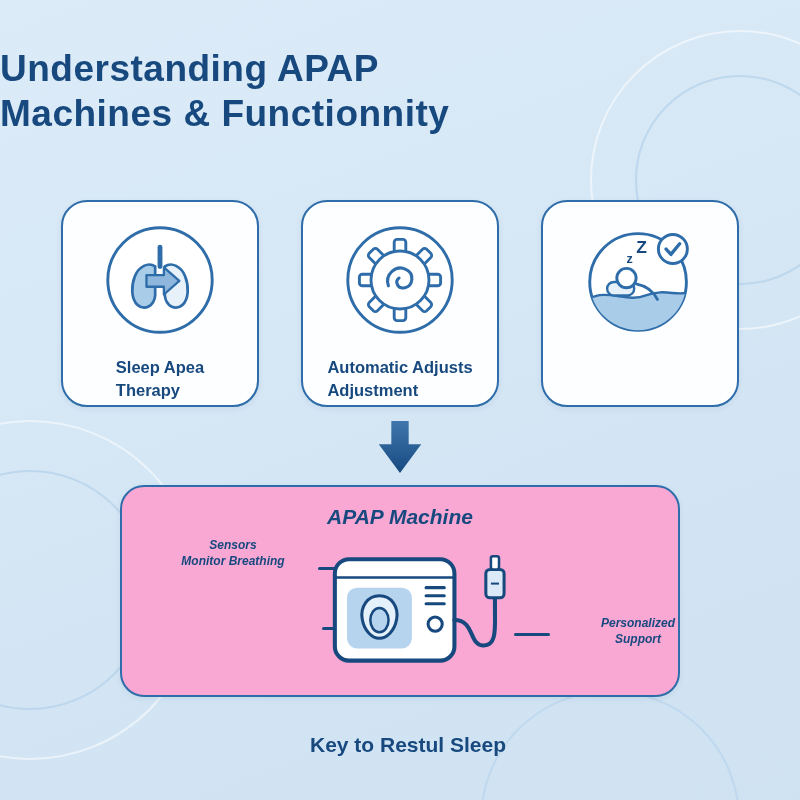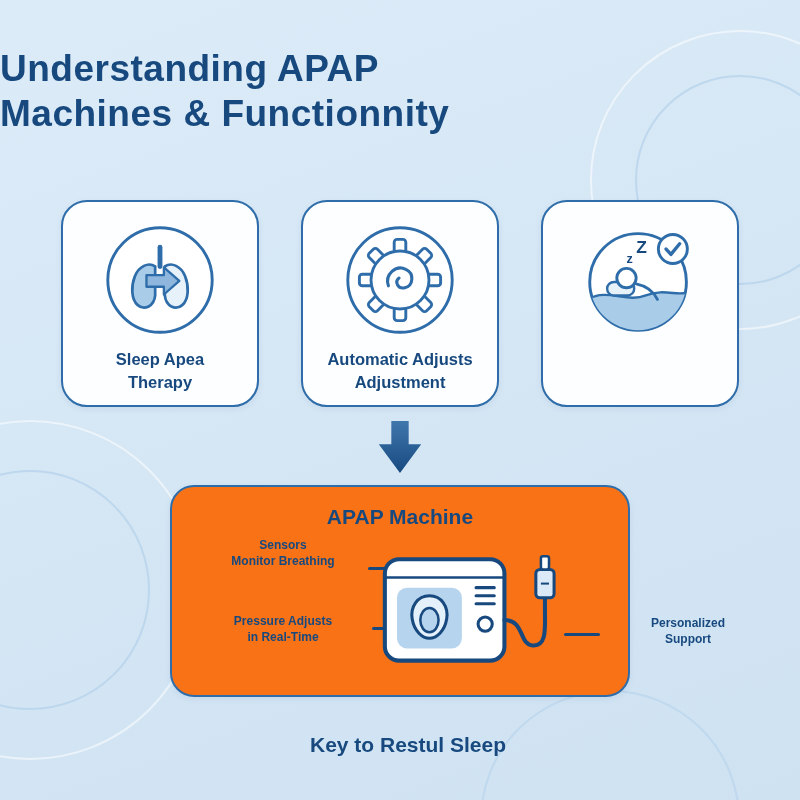--- a/index.html
+++ b/index.html
@@ -50,46 +50,46 @@
     border-radius: 26px;
     display: flex;
     flex-direction: column;
     align-items: center;
     padding-top: 20px;
     box-shadow: 0 2px 6px rgba(40,80,130,0.08);
   }
   .card .icon-wrap { width: 116px; height: 116px; }
   .card .icon-wrap svg { width: 100%; height: 100%; display: block; }
   .card-label {
-    margin-top: 10px;
+    margin-top: 18px;
     font-size: 16.5px;
     font-weight: 700;
-    text-align: center;
     line-height: 1.35;
     white-space: pre-line;
     color: #17497f;
   }
 
   .arrow-wrap {
     margin-top: 14px;
     display: flex;
     justify-content: center;
     height: 54px;
   }
   .arrow-wrap svg { height: 54px; width: 60px; }
 
   .machine-box {
     position: relative;
-    width: 460px;
+    width: 560px;
     height: 212px;
     margin: 10px auto 0 auto;
-    background: #f97316;
+    background: #f9a8d4;
     border: 2px solid #2e6da9;
     border-radius: 24px;
     box-shadow: 0 2px 6px rgba(40,80,130,0.08);
+    font-style: italic;
   }
   .machine-title {
     position: absolute;
     top: 18px;
     width: 100%;
     text-align: center;
     font-size: 21px;
     font-weight: 700;
     color: #17497f;
   }
@@ -239,22 +239,20 @@
     </svg>
   </div>
 
   <div class="machine-box">
     <div class="machine-title">APAP Machine</div>
 
     <div class="callout sensors">Sensors
 Monitor Breathing</div>
     <div class="callout-line l-sensors"></div>
 
-    <div class="callout pressure">Pressure Adjusts
-in Real-Time</div>
     <div class="callout-line l-pressure"></div>
 
     <div class="callout-line l-support"></div>
     <div class="callout support">Personalized
 Support</div>
 
     <div class="machine-illustration">
       <svg viewBox="0 0 200 150">
         <rect x="14" y="20" width="118" height="100" rx="14" fill="#ffffff" stroke="#17497f" stroke-width="4"></rect>
         <path d="M14,38 L132,38" stroke="#17497f" stroke-width="2.5"></path>

